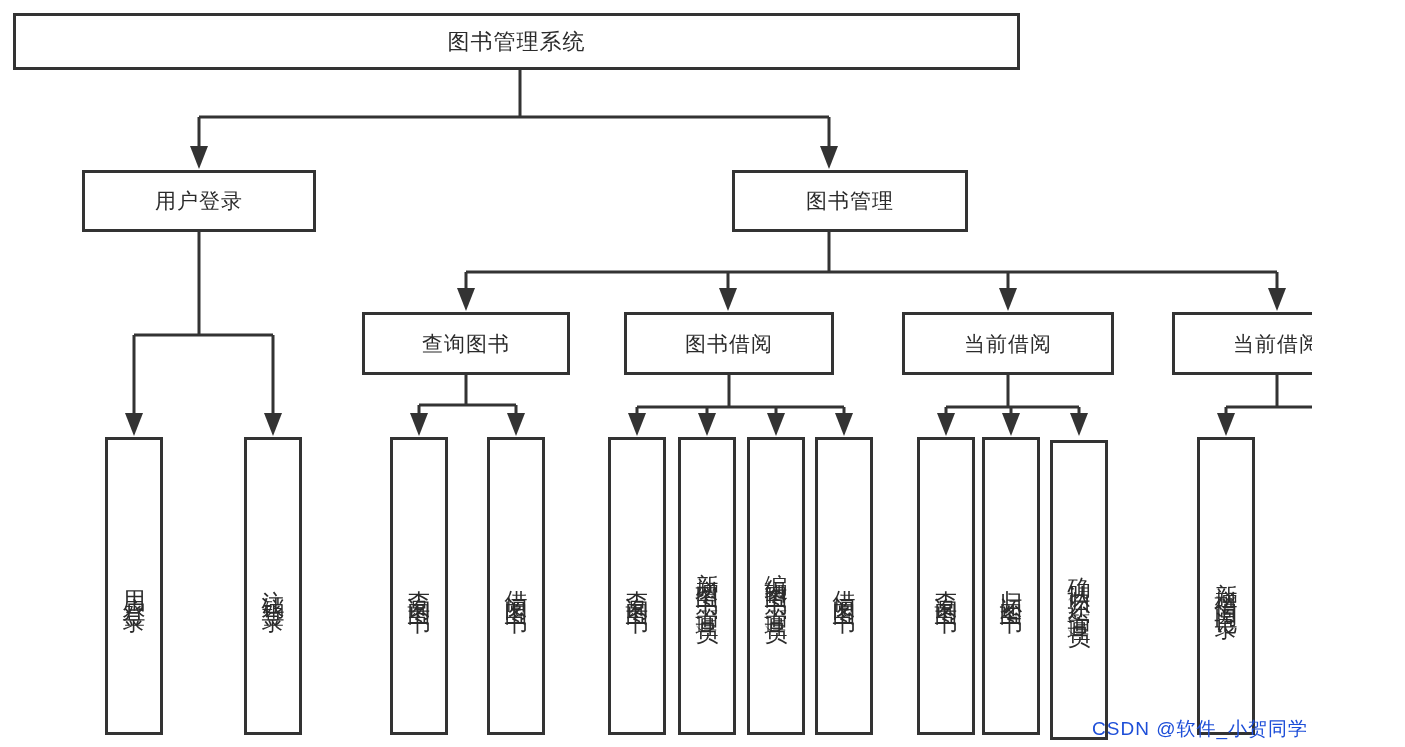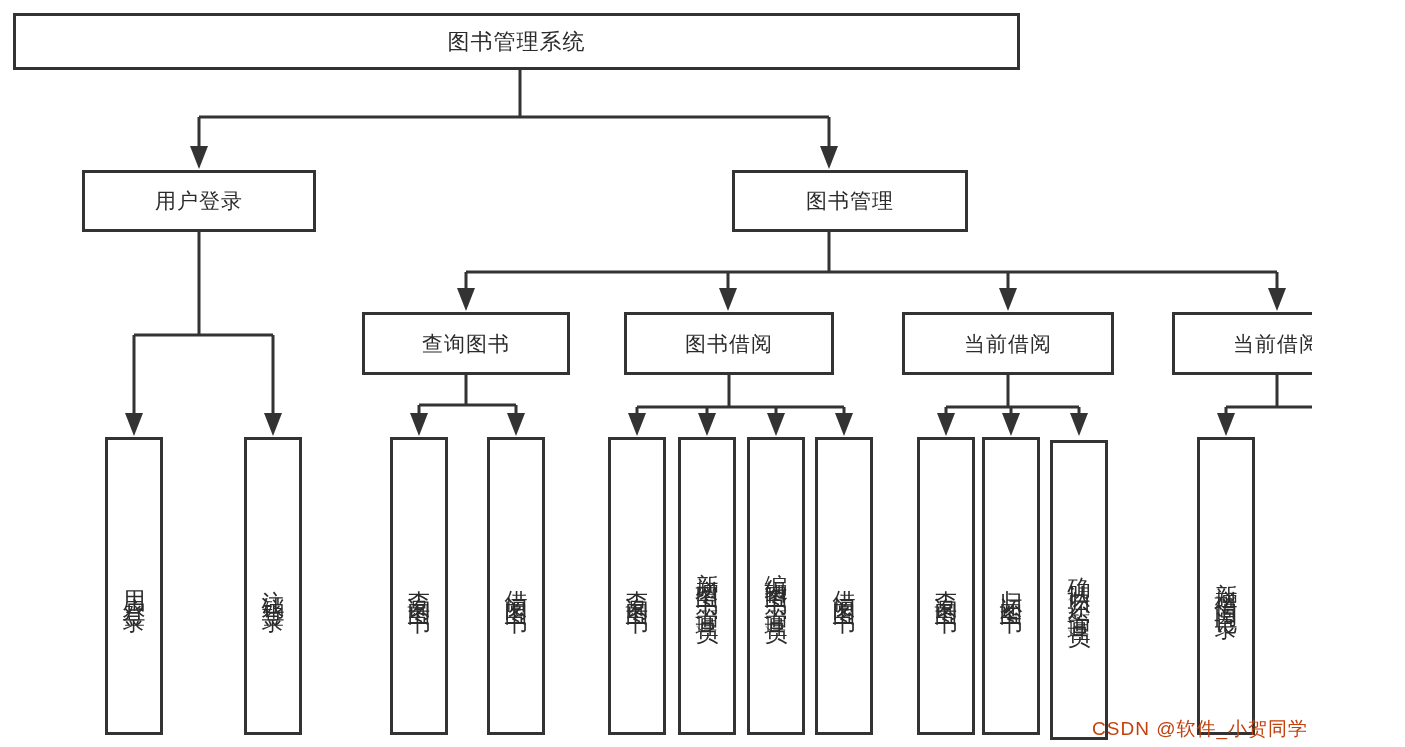--- a/index.html
+++ b/index.html
@@ -26,21 +26,21 @@
   .vbox{
     writing-mode:vertical-rl;
     font-size:23px;
     letter-spacing:7px;
     line-height:1;
   }
   #watermark{
     position:absolute;
     right:4px;bottom:5px;
     font-size:19px;
-    color:#c2410c;
+    color:#1d4ed8;
     letter-spacing:1px;
     white-space:nowrap;
   }
 </style>
 </head>
 <body>
 
 <div id="stage">
 
   <svg id="wires" viewBox="0 0 1405 747" xmlns="http://www.w3.org/2000/svg">

